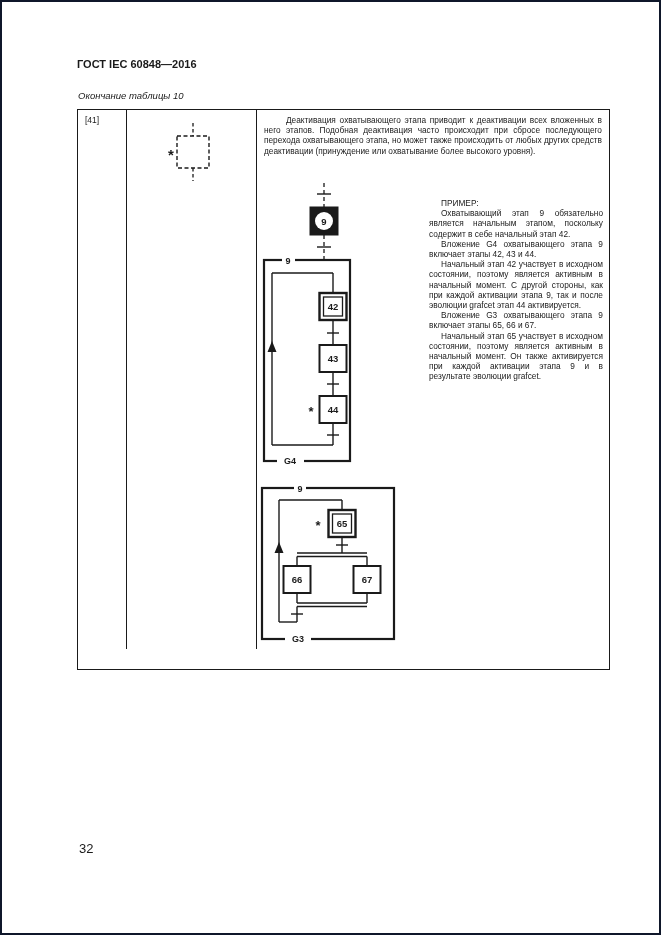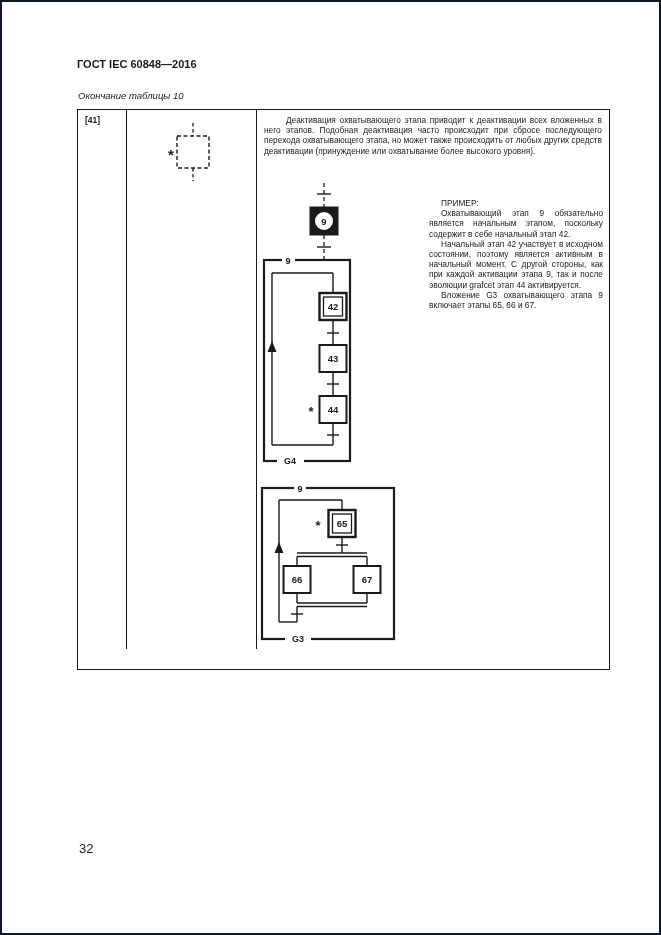--- a/index.html
+++ b/index.html
@@ -13,21 +13,21 @@
   .table-caption { position:absolute; left:76px; top:88px; font-size:9.5px; font-style:italic; }
   .page-number { position:absolute; left:77px; top:839px; font-size:13px; }
 
   .gtable { position:absolute; left:75px; top:107px; width:533px; height:561px; border:1.5px solid #1a1a1a; }
   .thead { display:flex; height:19px; border-bottom:1px solid #1a1a1a; }
   .tbody { display:flex; height:calc(100% - 20px); }
   .col-num  { width:49px;  border-right:1px solid #1a1a1a; }
   .col-sym  { width:130px; border-right:1px solid #1a1a1a; }
   .col-desc { flex:1; }
   .th { display:flex; align-items:center; justify-content:center; font-size:8px; }
-  .body-num { padding:5px 0 0 7px; font-size:8.5px;font-weight:bold; }
+  .body-num { padding:5px 0 0 7px; font-size:8.5px; }
   .body-sym { position:relative; }
   .body-desc { position:relative; font-size:8.3px; line-height:10.2px; }
 
   .symbol-svg { position:absolute; left:36px; top:13px; }
 
   .desc-para { position:absolute; left:7px; top:5px; width:338px; text-align:justify; text-indent:22px; }
   .example   { position:absolute; left:172px; top:79px; width:174px; }
   .example .ex-label { padding-left:12px;margin-top:9px; }
   .example p { text-align:justify; text-indent:12px; margin:0; }
 
@@ -76,22 +76,24 @@
         </svg>
       </div>
 
       <div class="col-desc body-desc">
 
         <p class="desc-para">Деактивация охватывающего этапа приводит к деактивации всех вложенных в него этапов. Подобная деактивация часто происходит при сбросе последующего перехода охватывающего этапа, но может также происходить от любых других средств деактивации (принуждение или охватывание более высокого уровня).</p>
 
         <div class="example">
           <div class="ex-label">ПРИМЕР:</div>
           <p>Охватывающий этап 9 обязательно является начальным этапом, поскольку содержит в себе начальный этап 42.</p>
+          <p>Вложение G4 охватывающего этапа 9 включает этапы 42, 43 и 44.</p>
           <p>Начальный этап 42 участвует в исходном состоянии, поэтому является активным в начальный момент. С другой стороны, как при каждой активации этапа 9, так и после эволюции grafcet этап 44 активируется.</p>
           <p>Вложение G3 охватывающего этапа 9 включает этапы 65, 66 и 67.</p>
+          <p>Начальный этап 65 участвует в исходном состоянии, поэтому является активным в начальный момент. Он также активируется при каждой активации этапа 9 и в результате эволюции grafcet.</p>
         </div>
 
         <svg class="svg-g4" width="150" height="292">
           <line class="dash" x1="67" y1="0" x2="67" y2="24"></line>
           <line class="tick" x1="60" y1="11" x2="74" y2="11"></line>
           <rect class="enc" x="53" y="24" width="28" height="28"></rect>
           <circle cx="67" cy="38" r="9" fill="#ffffff"></circle>
           <text class="stept" x="67" y="41.5">9</text>
           <line class="dash" x1="67" y1="52" x2="67" y2="77"></line>
           <line class="tick" x1="60" y1="64" x2="74" y2="64"></line>

